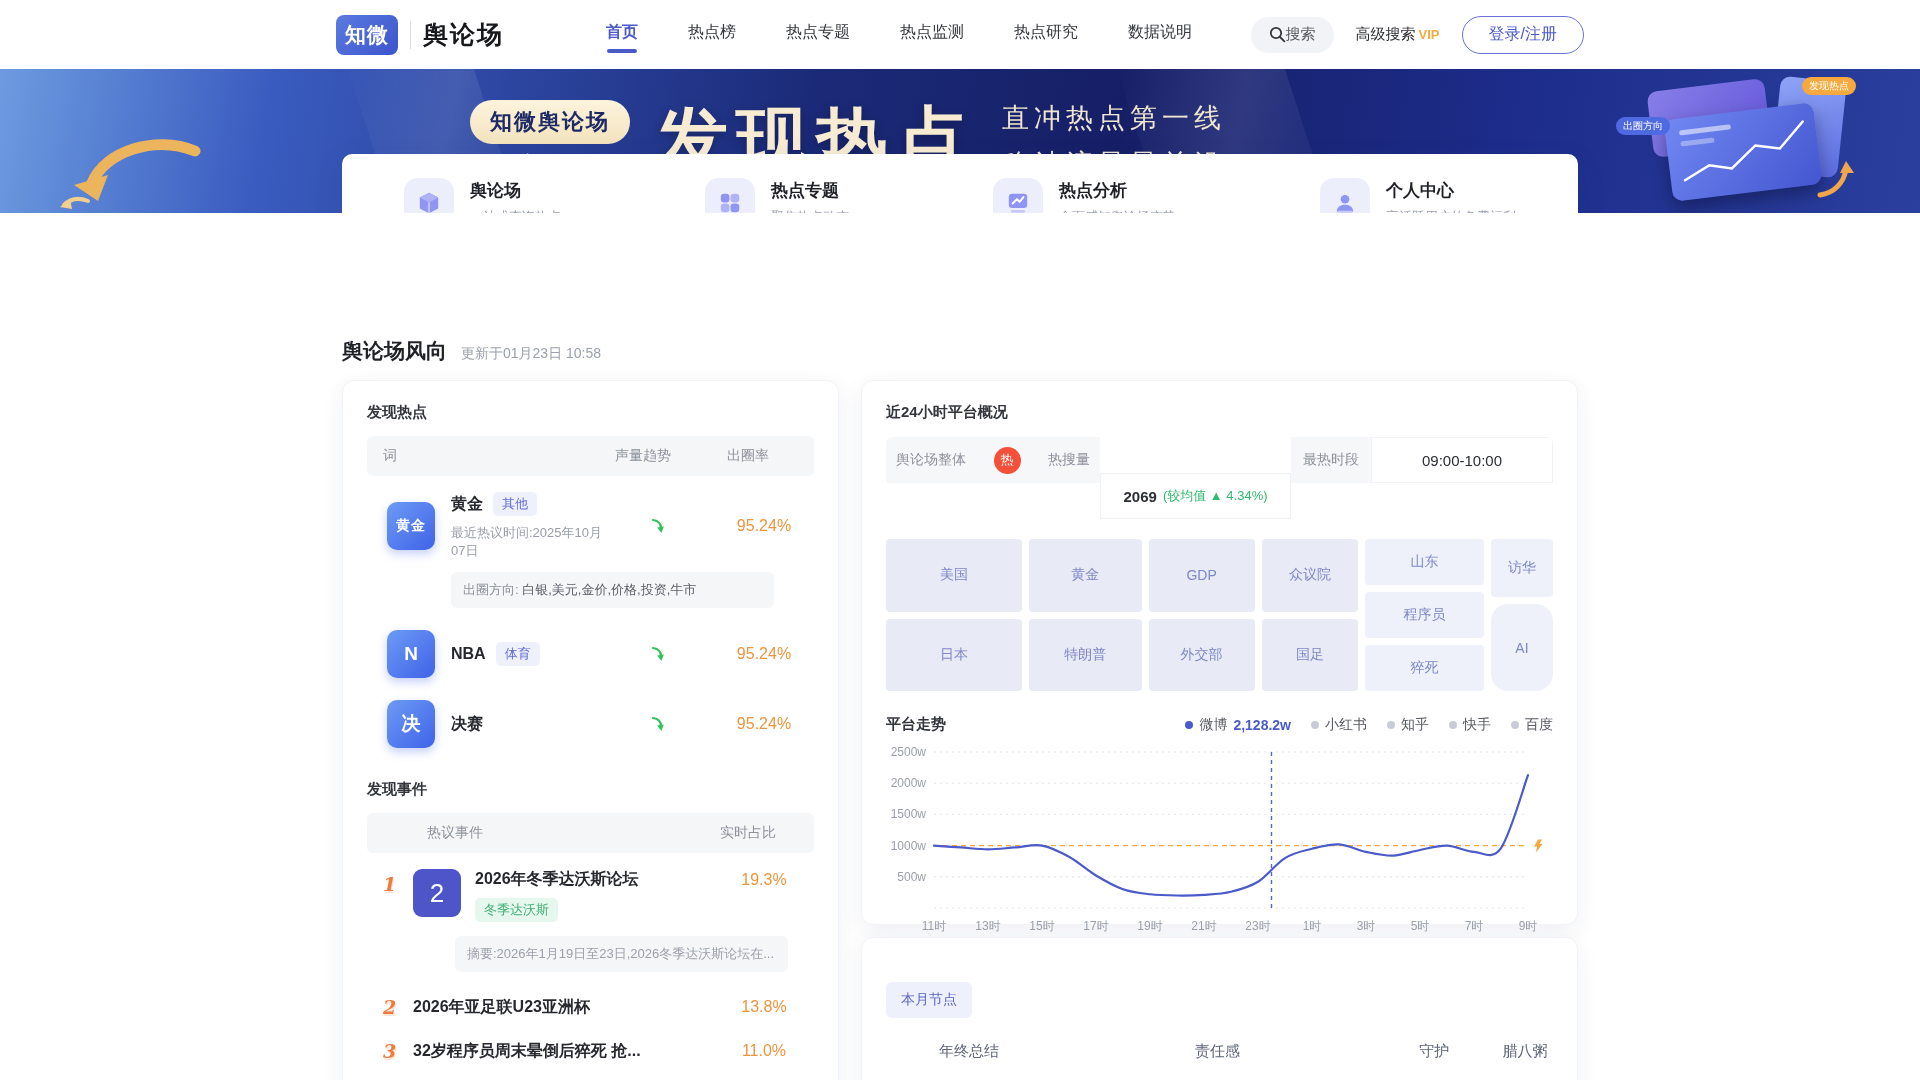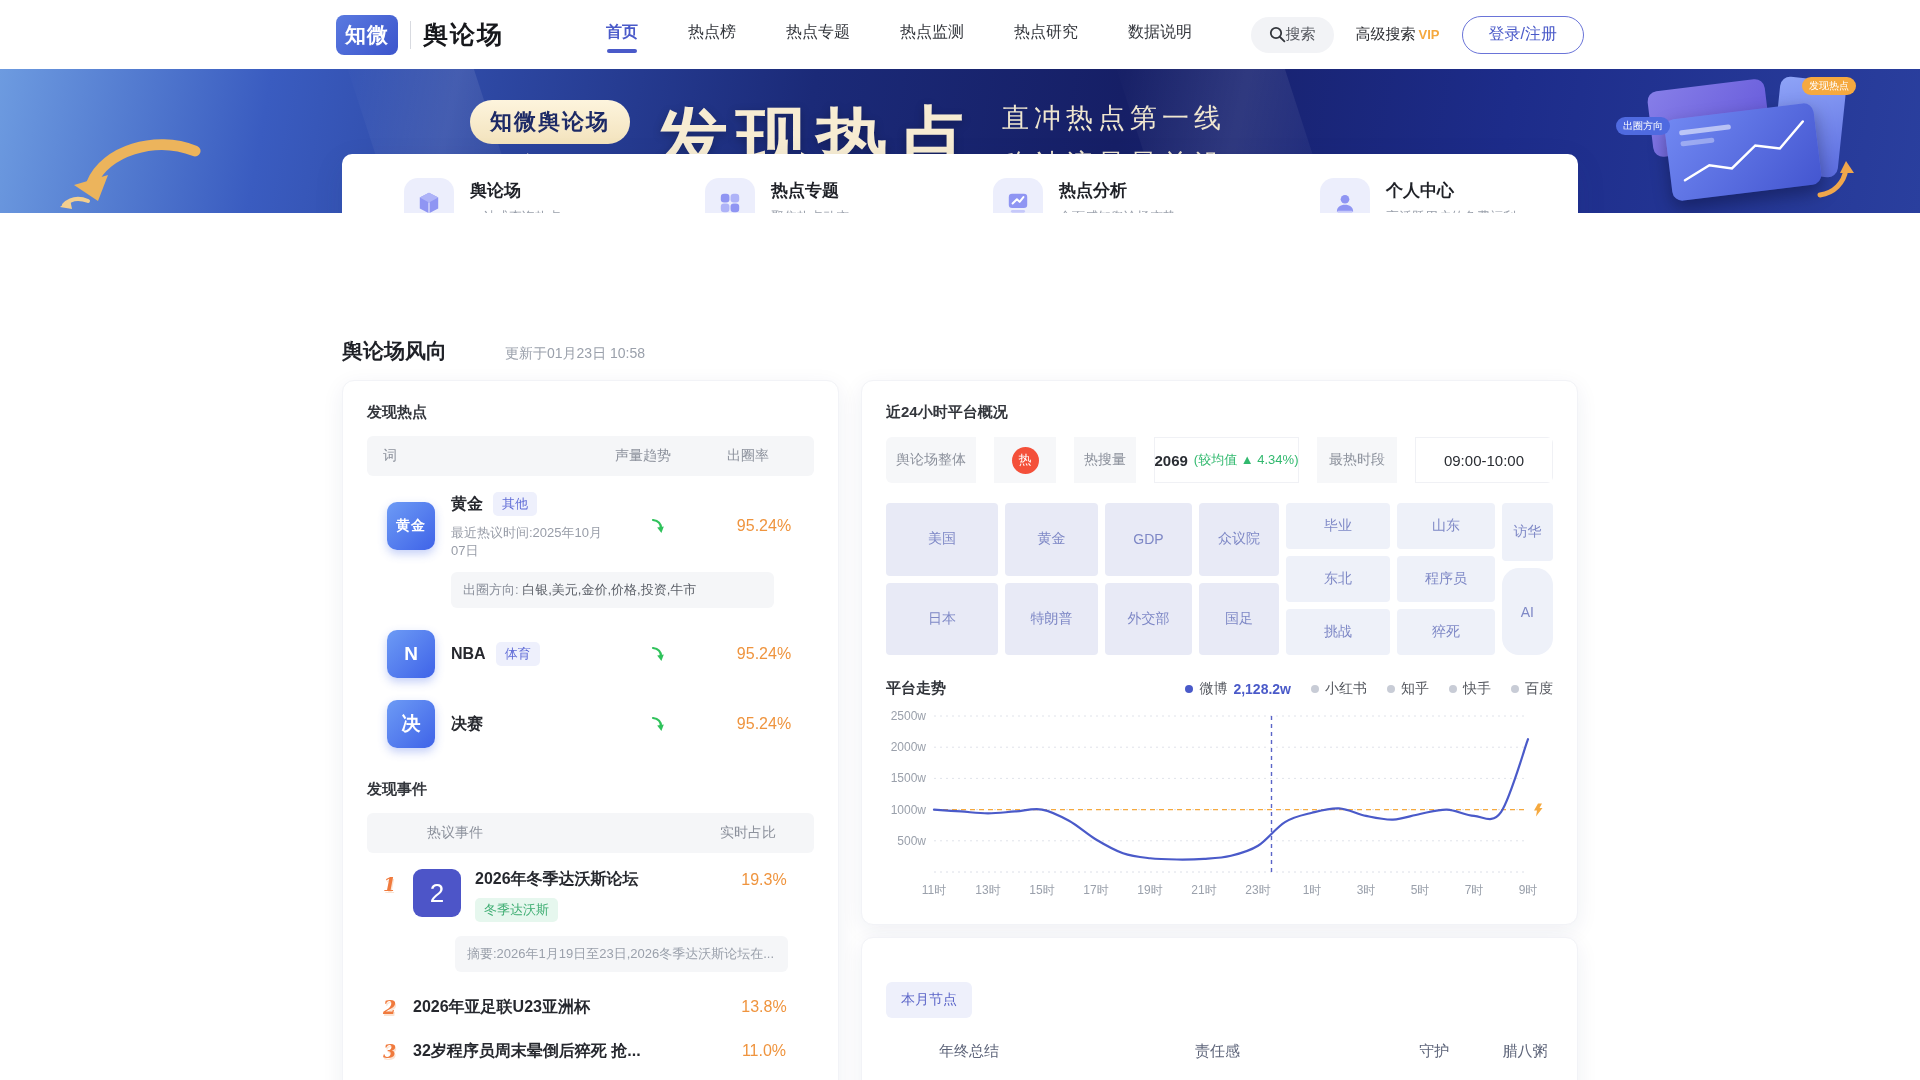--- a/index.html
+++ b/index.html
@@ -56,21 +56,21 @@
   .feature-item { display:flex; align-items:center; gap:16px; cursor:pointer; }
   .feature-icon { width:50px; height:50px; border-radius:14px; background:#eceefc;
     display:flex; align-items:center; justify-content:center; }
   .feature-title { font-size:17px; color:#1f2127; font-weight:600; }
   .feature-desc { font-size:13px; color:#9aa0ab; margin-top:6px; }
 
   
   .main { width:1236px; margin:0 auto; padding-top:124px; }
   .section-head { display:flex; align-items:baseline; gap:14px; }
   .section-title { font-size:21px; font-weight:bold; color:#1f2127; }
-  .section-updated { font-size:14px; color:#9aa0ab;margin-left:44px; }
+  .section-updated { font-size:14px; color:#9aa0ab; }
   .columns { display:flex; gap:22px; margin-top:15px; align-items:flex-start; }
   .card { background:#fff; border-radius:12px; box-shadow:0 6px 22px rgba(30,45,100,.07); border:1px solid #f2f3f7; }
 
   
   .left-card { width:497px; padding:22px 24px; height:840px; }
   .block-title { font-size:15px; font-weight:600; color:#33363c; }
   .thead { display:flex; align-items:center; background:#f5f6f8; border-radius:6px; height:40px;
     padding:0 16px; margin-top:14px; font-size:14px; color:#8c919c; }
   .thead .c-word { flex:1; }
   .thead .c-trend { width:110px; text-align:center; }
@@ -101,21 +101,21 @@
   .event-body { flex:1; min-width:0; }
   .event-name { font-size:16px; font-weight:600; color:#26282e; white-space:nowrap; overflow:hidden; }
   .tag-green { display:inline-block; background:#e6f7ee; color:#3fae73; font-size:13px; padding:3px 9px;
     border-radius:5px; margin-top:8px; }
   .event-summary { margin:14px 26px 0 88px; background:#f5f6f8; border-radius:6px; padding:9px 12px;
     font-size:13px; color:#9aa0ab; white-space:nowrap; overflow:hidden; }
 
   
   .right-col { width:717px; display:flex; flex-direction:column; gap:12px; }
   .platform-card { padding:22px 24px; height:545px; }
-  .stats { display:flex; gap:18px; margin-top:15px; border-radius:6px; overflow:hidden; }
+  .stats { display:flex; gap:0; margin-top:15px; border-radius:6px; overflow:hidden; }
   .stat-cell { height:46px; display:flex; align-items:center; justify-content:center; font-size:14px; }
   .stat-label { background:#f6f7f9; color:#8c919c; }
   .stat-value { background:#fff; box-shadow:inset 0 0 0 1px #f0f1f5; color:#2a2d33; font-size:15px; }
   .hot-badge { width:27px; height:27px; border-radius:50%; background:#f4503a; color:#fff; font-size:13px;
     display:flex; align-items:center; justify-content:center; }
   .stat-note { color:#31b96e; font-size:13px; margin-left:6px; }
   .cloud { display:flex; gap:7px; margin-top:20px; height:152px; }
   .cloud-col { display:flex; flex-direction:column; gap:7px; }
   .cloud-tile { border-radius:4px; display:flex; align-items:center; justify-content:center;
     font-size:14px; color:#7e88c6; cursor:pointer; }
@@ -386,21 +386,21 @@
 
     <div class="right-col">
       <section class="card platform-card">
         <div class="block-title">近24小时平台概况</div>
         <div class="stats">
           <div class="stat-cell stat-label" style="width:90px;">舆论场整体</div>
           <div class="stat-cell stat-label" style="width:62px;">
             <span class="hot-badge">热</span>
           </div>
           <div class="stat-cell stat-label" style="width:62px;">热搜量</div>
-          <div class="stat-cell stat-value" style="flex:1.05;">
+          <div class="stat-cell stat-value" style="flex:1.05;margin-top:36px;">
             <b>2069</b>
             <span class="stat-note">(较均值 ▲ 4.34%)</span>
           </div>
           <div class="stat-cell stat-label" style="width:80px;">最热时段</div>
           <div class="stat-cell stat-value" style="flex:1;">09:00-10:00</div>
         </div>
 
         <div class="cloud" id="word-cloud">
             <div class="cloud-col" style="flex: 118 0 0px;">
               <div class="cloud-tile tile-dark" style="flex: 1 1 0px;">美国</div>
@@ -410,25 +410,20 @@
               <div class="cloud-tile tile-dark" style="flex: 1 1 0px;">黄金</div>
               <div class="cloud-tile tile-dark" style="flex: 1 1 0px;">特朗普</div>
             </div>
             <div class="cloud-col" style="flex: 92 0 0px;">
               <div class="cloud-tile tile-dark" style="flex: 1 1 0px;">GDP</div>
               <div class="cloud-tile tile-dark" style="flex: 1 1 0px;">外交部</div>
             </div>
             <div class="cloud-col" style="flex: 84 0 0px;">
               <div class="cloud-tile tile-dark" style="flex: 1 1 0px;">众议院</div>
               <div class="cloud-tile tile-dark" style="flex: 1 1 0px;">国足</div>
-            </div>
-            <div class="cloud-col" style="flex: 110 0 0px;">
-              <div class="cloud-tile tile-light" style="flex: 1 1 0px;">毕业</div>
-              <div class="cloud-tile tile-light" style="flex: 1 1 0px;">东北</div>
-              <div class="cloud-tile tile-light" style="flex: 1 1 0px;">挑战</div>
             </div>
             <div class="cloud-col" style="flex: 103 0 0px;">
               <div class="cloud-tile tile-light" style="flex: 1 1 0px;">山东</div>
               <div class="cloud-tile tile-light" style="flex: 1 1 0px;">程序员</div>
               <div class="cloud-tile tile-light" style="flex: 1 1 0px;">猝死</div>
             </div>
             <div class="cloud-col" style="flex: 54 0 0px;">
               <div class="cloud-tile tile-light" style="flex: 2 1 0px;">访华</div>
               <div class="cloud-tile tile-light" style="flex: 3 1 0px; border-radius: 17px;">AI</div>
             </div>

